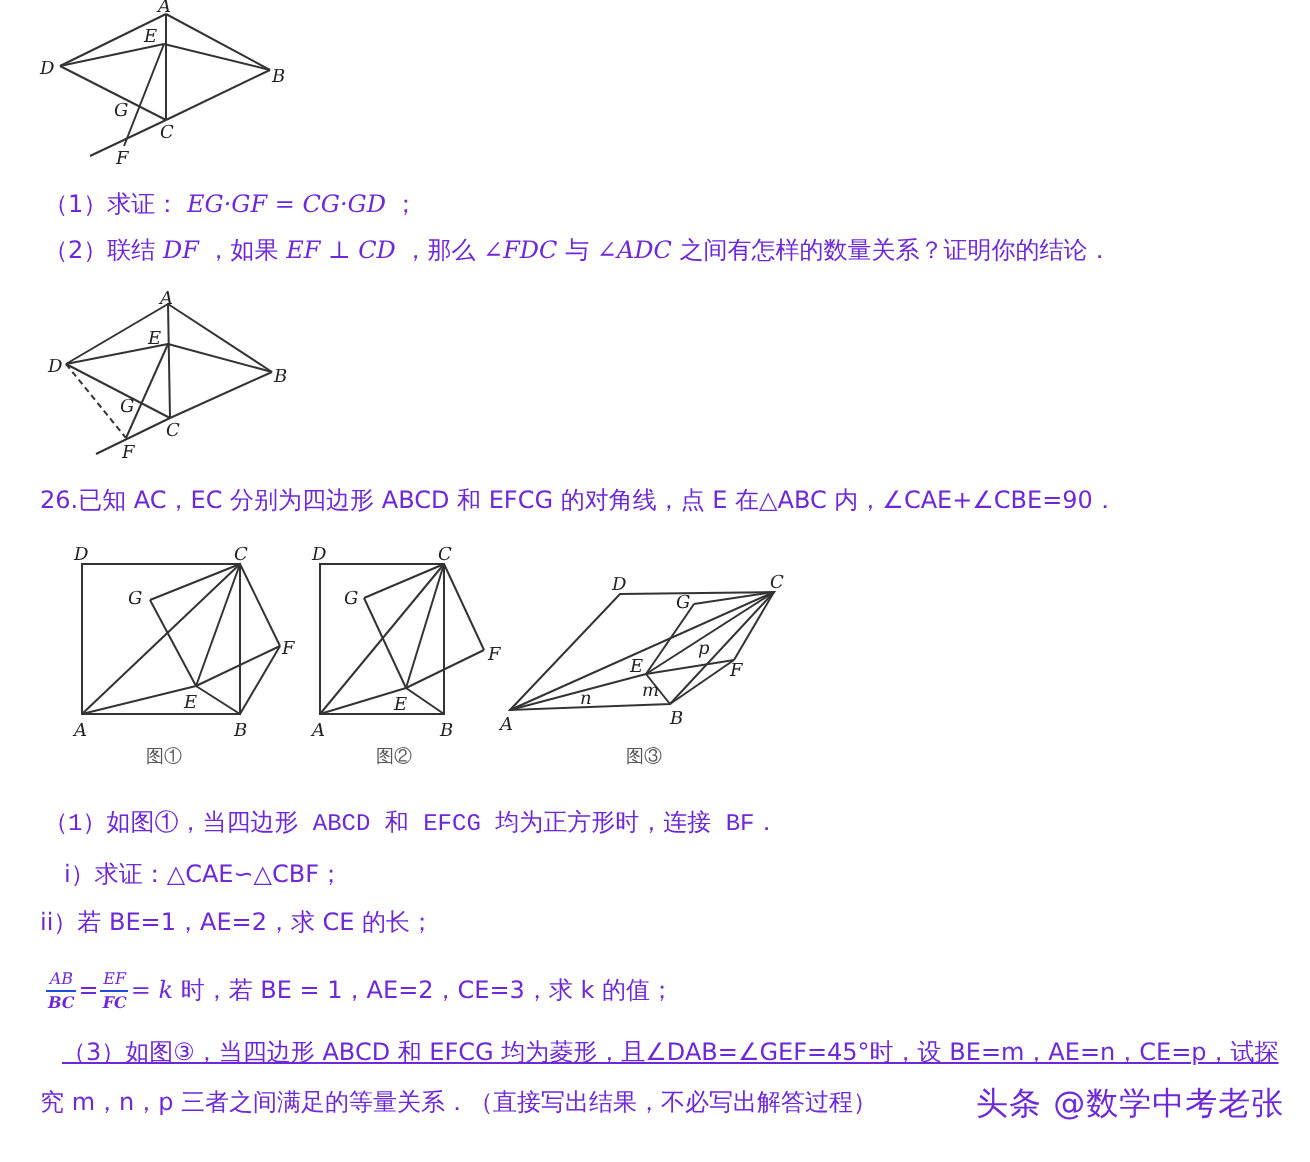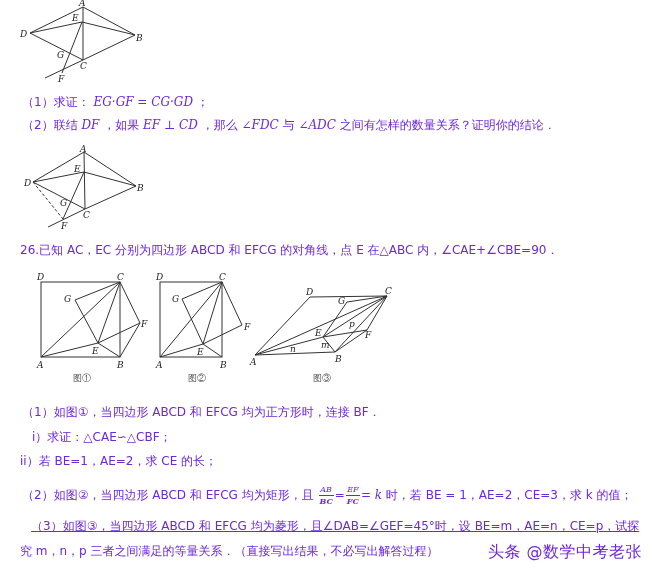--- a/index.html
+++ b/index.html
@@ -146,26 +146,25 @@
   <span class="math">EF ⊥ CD</span>
   <span>，那么</span>
   <span class="math">∠FDC</span>
   <span>与</span>
   <span class="math">∠ADC</span>
   <span>之间有怎样的数量关系？证明你的结论．</span>
 </div>
 
 <div class="line" style="left:20px; top:242px;">26.已知 AC，EC 分别为四边形 ABCD 和 EFCG 的对角线，点 E 在△ABC 内，∠CAE+∠CBE=90．</div>
 
-<div class="line" style="left:22px; top:404px;">（1）如图①，当四边形 ABCD 和 EFCG 均为正方形时，连接 BF．</div>
+<div class="line" style="left:22px; top:404px;font-family:Liberation Mono, monospace;">（1）如图①，当四边形 ABCD 和 EFCG 均为正方形时，连接 BF．</div>
 <div class="line" style="left:32px; top:429px;">i）求证：△CAE∽△CBF；</div>
 <div class="line" style="left:20px; top:453px;">ii）若 BE=1，AE=2，求 CE 的长；</div>
 
 <div class="line" style="left:22px; top:484px; line-height:22px;">
-  <span>（2）如图②，当四边形 ABCD 和 EFCG 均为矩形，且</span>
   <span class="frac">
     <span class="num">AB</span>
     <span class="den">BC</span>
   </span><span>=</span><span class="frac">
     <span class="num">EF</span>
     <span class="den">FC</span>
   </span><span class="math">= k</span>
   <span>时，若 BE = 1，AE=2，CE=3，求 k 的值；</span>
 </div>
 

